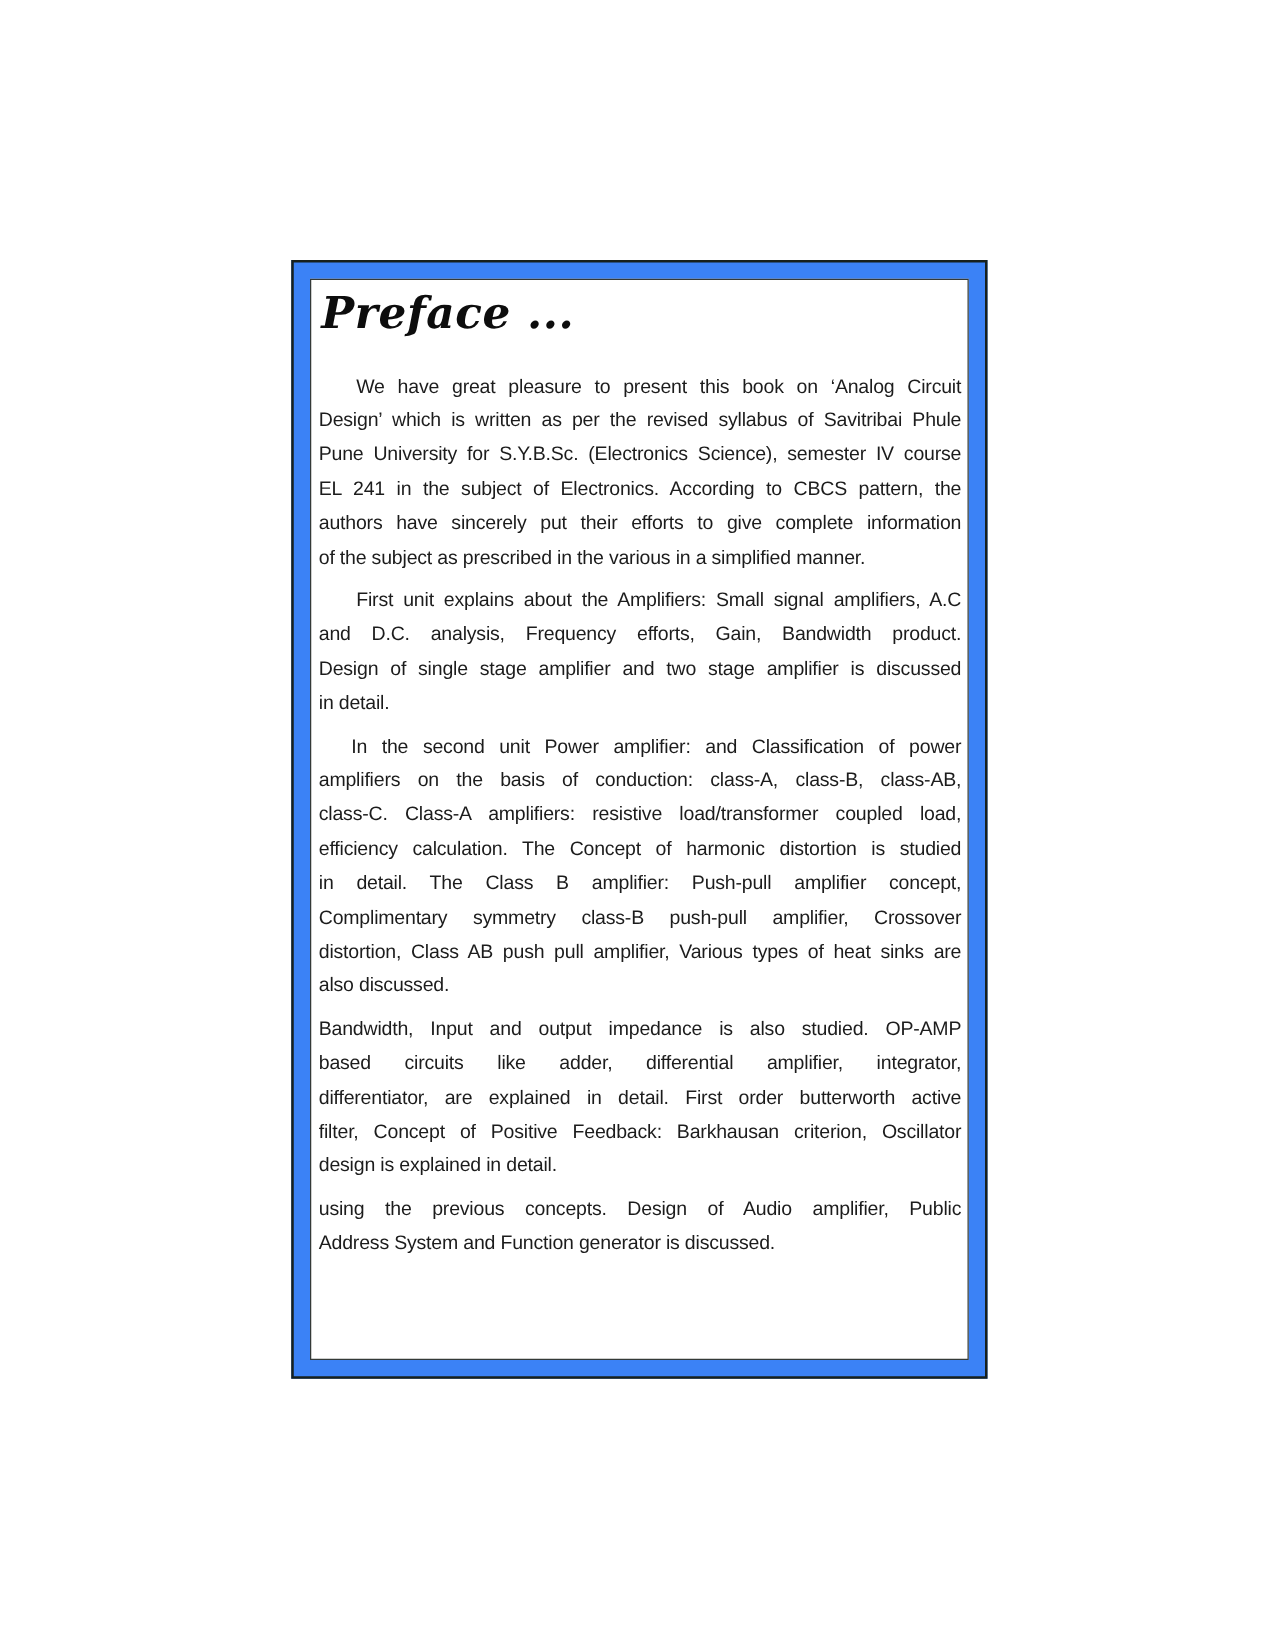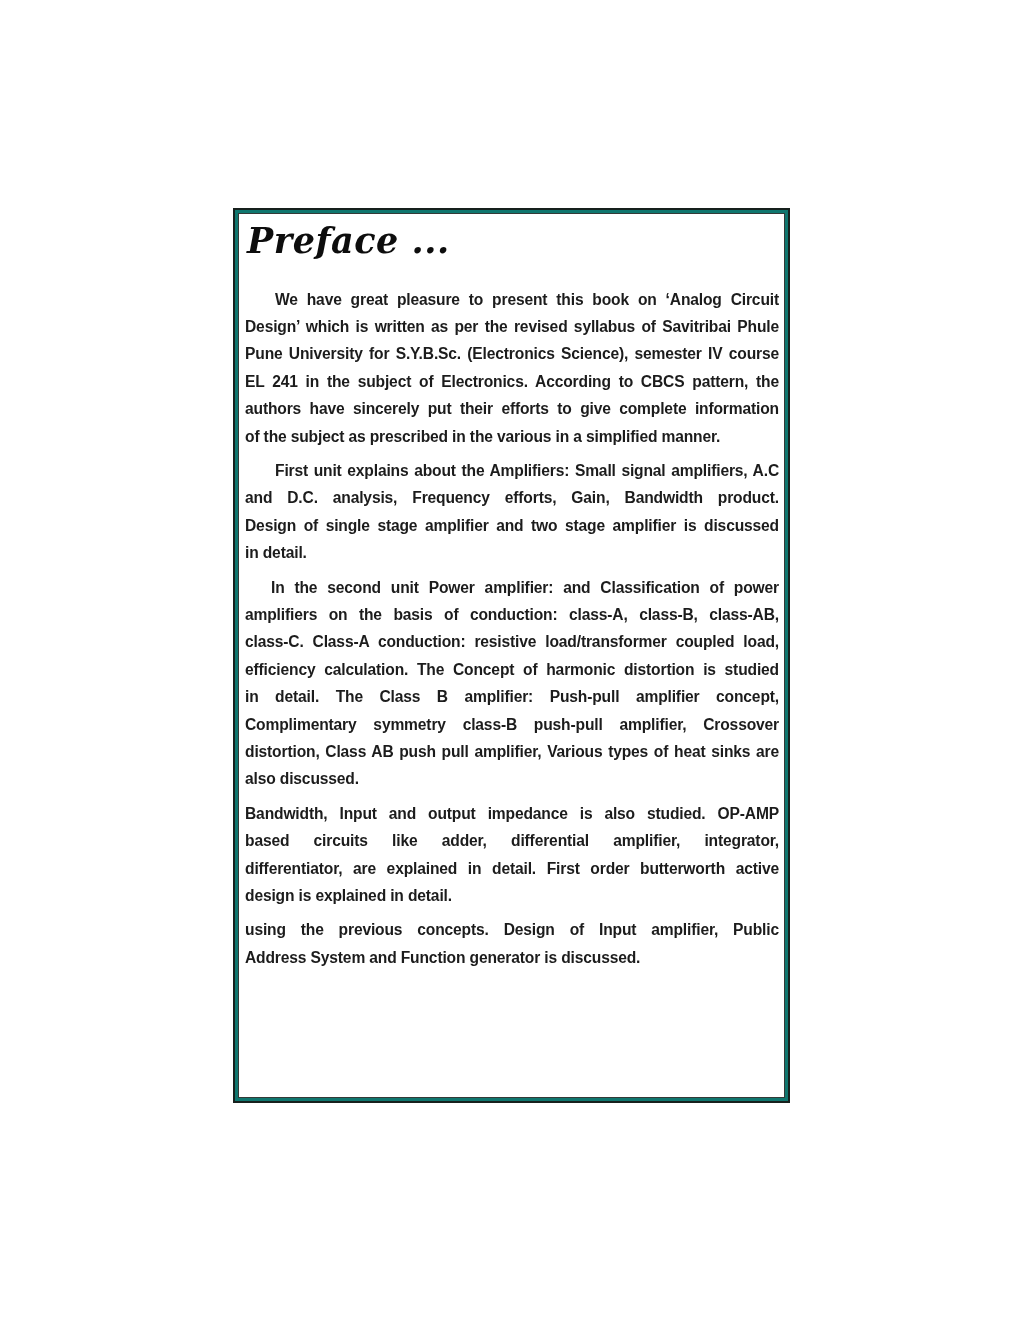--- a/index.html
+++ b/index.html
@@ -20,22 +20,22 @@
     background: #ffffff;
   }
   .preface-box {
     position: absolute;
     left: 233px;
     top: 208px;
     width: 557px;
     height: 895px;
     box-sizing: border-box;
     border: 2px solid #17201d;
-    background: #0f766e;
-    padding: 3px;
+    background: #3b82f6;
+    padding: 13px;
   }
   .preface-inner {
     width: 100%;
     height: 100%;
     box-sizing: border-box;
     background: #ffffff;
     border: 1px solid #343a37;
     padding: 6px 5px 4px 6px;
     overflow: hidden;
   }
@@ -47,21 +47,20 @@
     line-height: 1.1;
     color: #0d0d0d;
     margin: 2px 0 25px 2px;
     letter-spacing: 0.5px;
   }
   .paragraphs {
     margin: 0;
   }
   .para {
     margin: 0 0 7px 0;
-    font-weight: bold;
   }
   .line {
     font-size: 15.6px;
     line-height: 27.4px;
     letter-spacing: -0.15px;
     color: #1c1c1c;
     text-align: justify;
     text-align-last: justify;
   }
   .line.last {
@@ -86,33 +85,34 @@
           </div>
           <div class="para">
             <div class="line" style="text-indent: 30px;">First unit explains about the Amplifiers: Small signal amplifiers, A.C</div>
             <div class="line">and D.C. analysis, Frequency efforts, Gain, Bandwidth product.</div>
             <div class="line">Design of single stage amplifier and two stage amplifier is discussed</div>
             <div class="line last">in detail.</div>
           </div>
           <div class="para">
             <div class="line" style="text-indent: 26px;">In the second unit Power amplifier: and Classification of power</div>
             <div class="line">amplifiers on the basis of conduction: class-A, class-B, class-AB,</div>
-            <div class="line">class-C. Class-A conduction: resistive load/transformer coupled load,</div>
+            <div class="line">class-C. Class-A amplifiers: resistive load/transformer coupled load,</div>
             <div class="line">efficiency calculation. The Concept of harmonic distortion is studied</div>
             <div class="line">in detail. The Class B amplifier: Push-pull amplifier concept,</div>
             <div class="line">Complimentary symmetry class-B push-pull amplifier, Crossover</div>
             <div class="line">distortion, Class AB push pull amplifier, Various types of heat sinks are</div>
             <div class="line last">also discussed.</div>
           </div>
           <div class="para">
             <div class="line">Bandwidth, Input and output impedance is also studied. OP-AMP</div>
             <div class="line">based circuits like adder, differential amplifier, integrator,</div>
             <div class="line">differentiator, are explained in detail.  First order butterworth active</div>
+            <div class="line">filter, Concept of Positive Feedback: Barkhausan criterion, Oscillator</div>
             <div class="line last">design is explained in detail.</div>
           </div>
           <div class="para">
-            <div class="line">using the previous concepts. Design of Input amplifier, Public</div>
+            <div class="line">using the previous concepts. Design of Audio amplifier, Public</div>
             <div class="line last">Address System and Function generator is discussed.</div>
           </div>
         </div>
     </div>
   </div>
 </div>
 
 </body></html>

